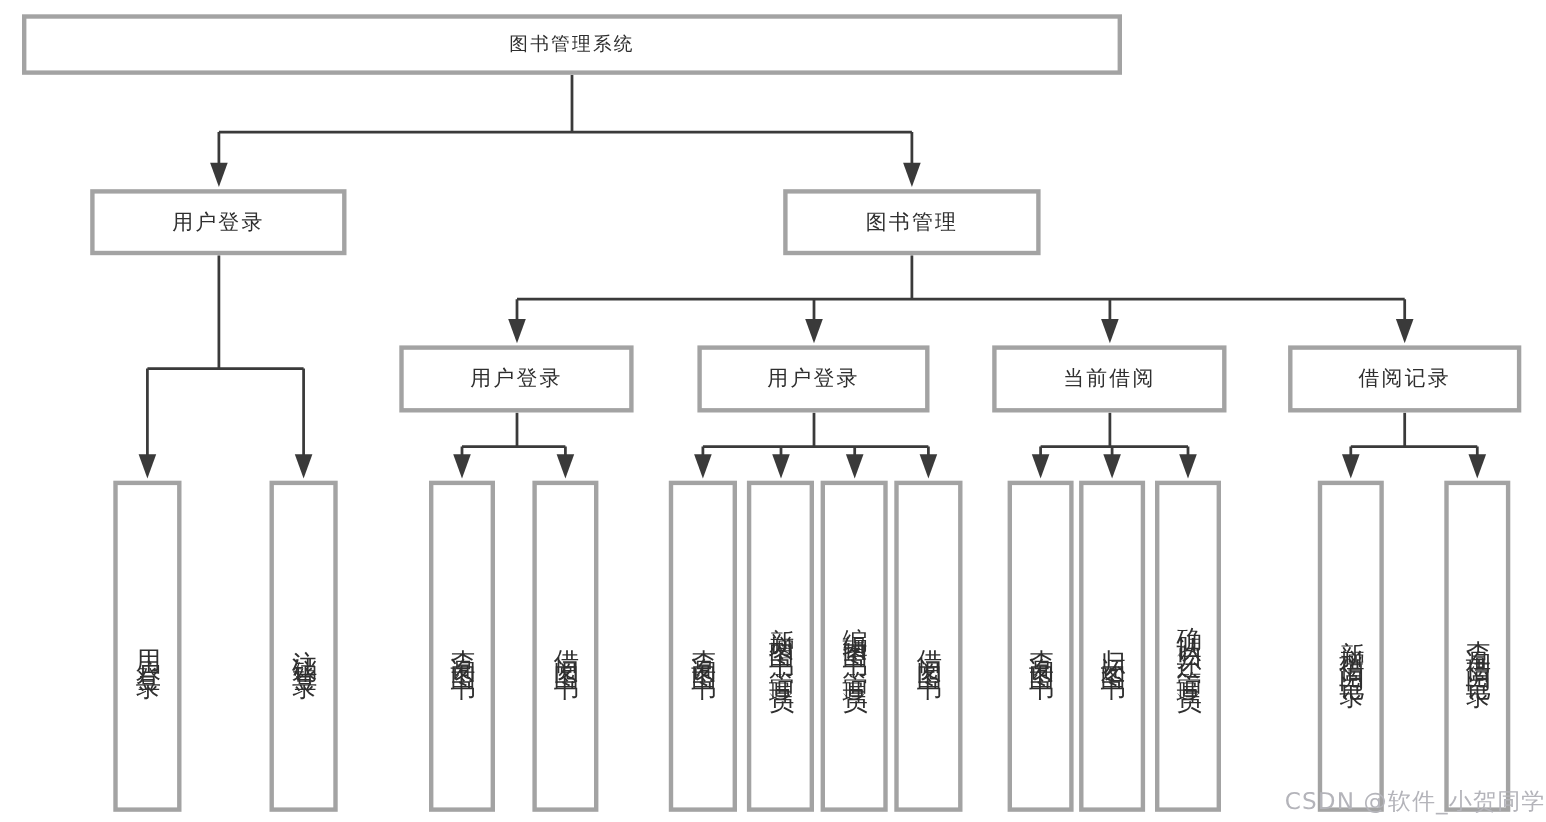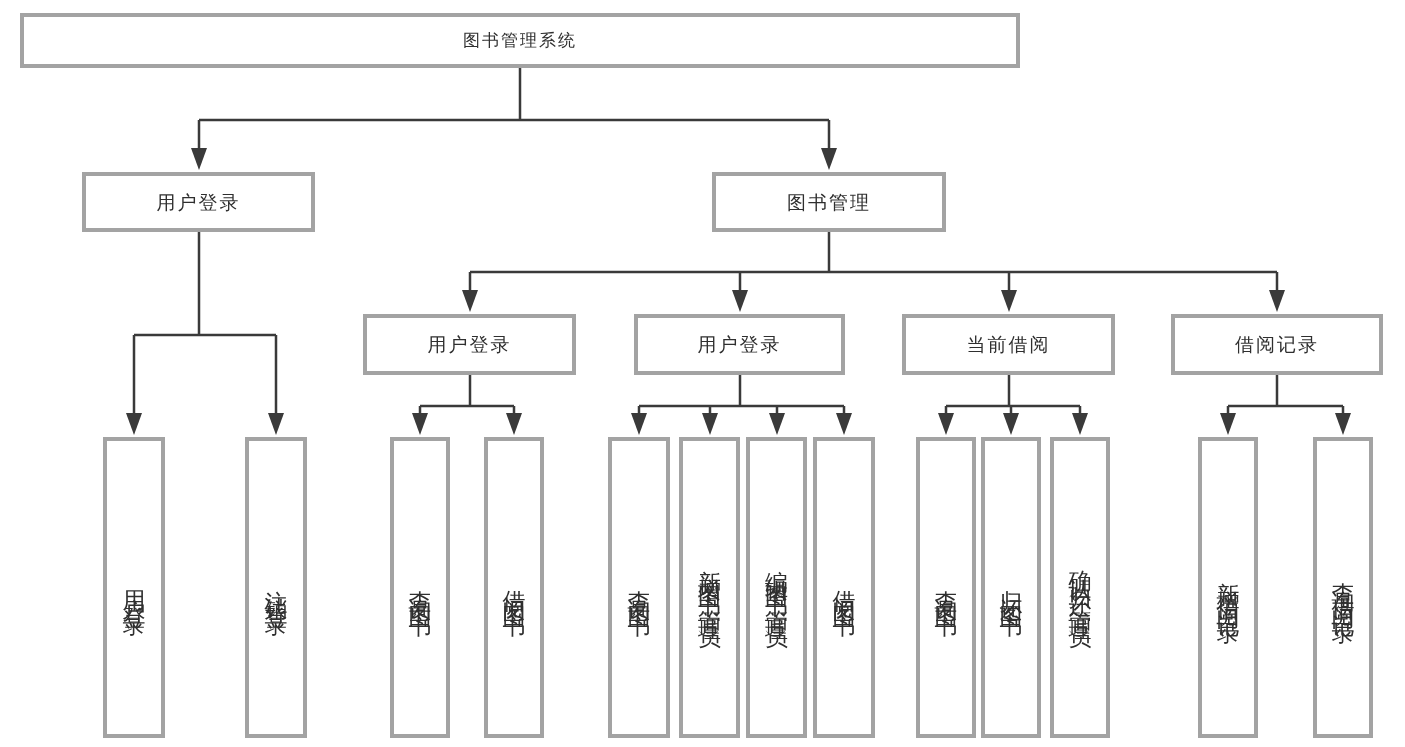--- a/index.html
+++ b/index.html
@@ -158,14 +158,15 @@
     <span class="vl">确认归还（管理员）</span>
   </div>
 
   <div class="box" style="left:1198px;top:437px;width:60px;height:301px">
     <span class="vl">新增借阅记录</span>
   </div>
   <div class="box" style="left:1313px;top:437px;width:60px;height:301px">
     <span class="vl">查询借阅记录</span>
   </div>
 
+  <div class="watermark">CSDN @软件_小贺同学</div>
 
 </div>
 
 </body></html>

